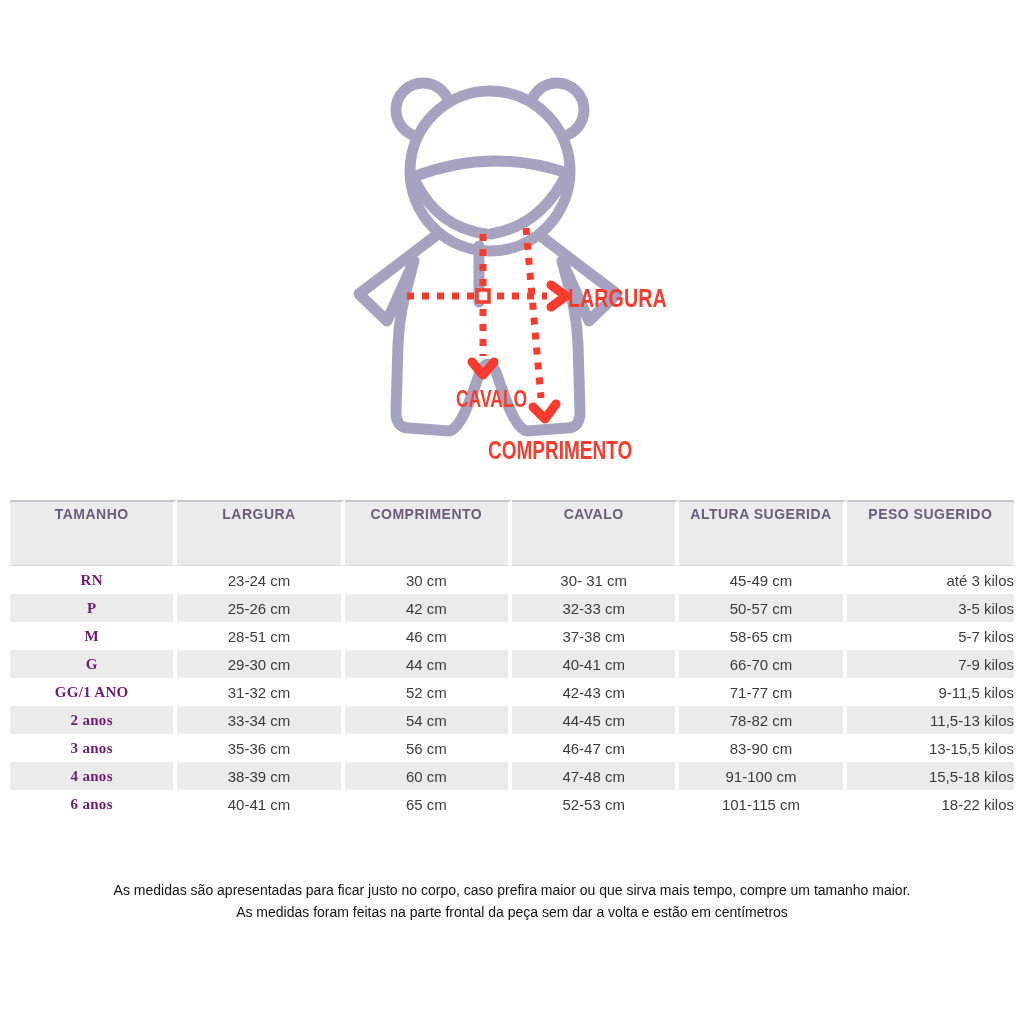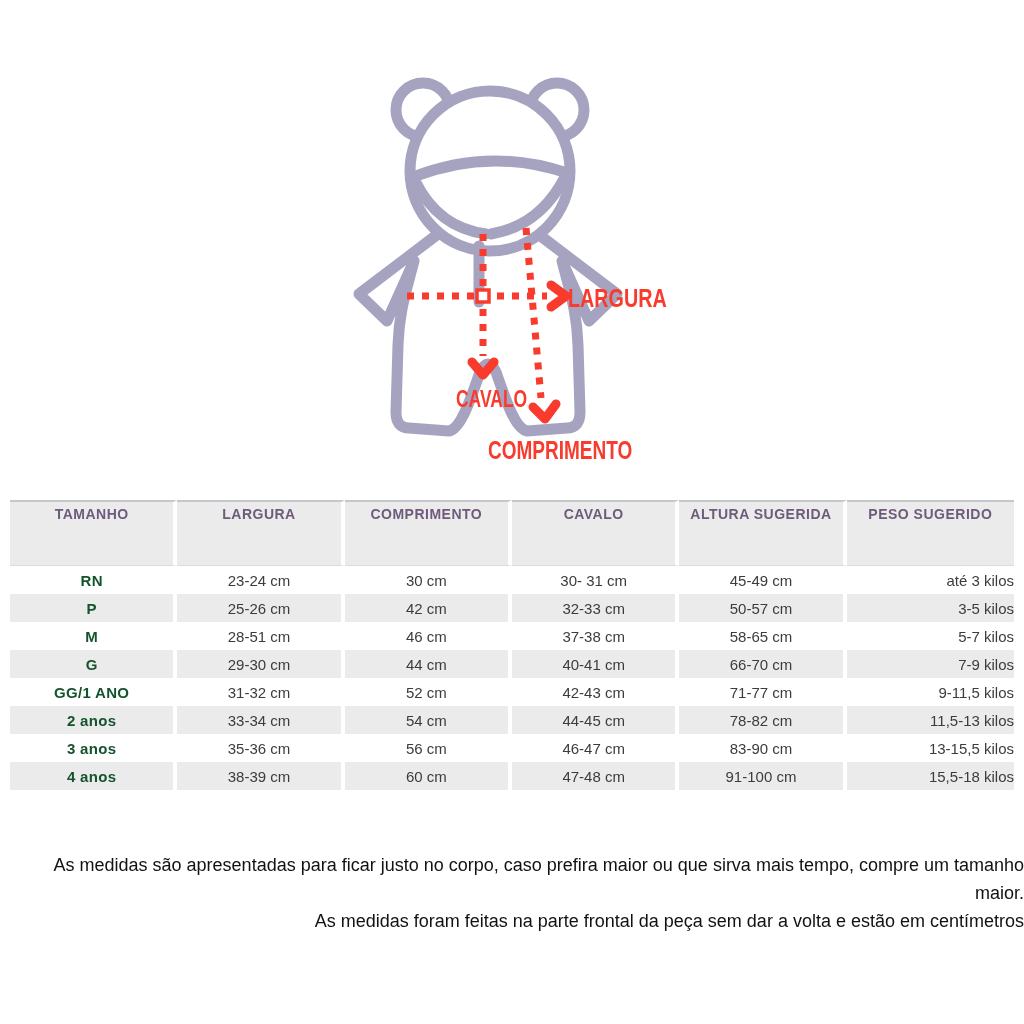--- a/index.html
+++ b/index.html
@@ -45,26 +45,26 @@
     border-top:2px solid #c6c6cd;border-bottom:1px solid #dcdcdc;
     border-right:4px solid #fff;text-align:center;
   }
   th:last-child{border-right:none;}
   td{
     text-align:center;font-size:15px;color:var(--body-text);
     height:28px;border-right:4px solid #fff;padding:0;
   }
   td:last-child{border-right:none;text-align:right;}
   tbody tr:nth-child(even) td{background:var(--stripe);}
-  td.size-col{font-weight:bold;color:#14532d;letter-spacing:.3px;}
+  td.size-col{font-weight:bold;color:#701a75;letter-spacing:.3px;font-family:Liberation Serif, serif;}
 
   
   .footer{
-    margin-top:62px;text-align:right;
-    font-size:18px;color:#121212;line-height:1.55;
+    margin-top:62px;text-align:center;
+    font-size:14px;color:#121212;line-height:1.55;
   }
 </style>
 </head>
 <body>
 
 <div class="diagram">
   <svg width="1024" height="500" viewBox="0 0 1024 500">
 
     <g>
       <circle class="garment garment-fill" cx="423" cy="110" r="27"></circle>
@@ -190,20 +190,28 @@
           <td>13-15,5 kilos</td>
         </tr>
         <tr>
           <td class="size-col">4 anos</td>
           <td>38-39 cm</td>
           <td>60 cm</td>
           <td>47-48 cm</td>
           <td>91-100 cm</td>
           <td>15,5-18 kilos</td>
         </tr>
+        <tr>
+          <td class="size-col">6 anos</td>
+          <td>40-41 cm</td>
+          <td>65 cm</td>
+          <td>52-53 cm</td>
+          <td>101-115 cm</td>
+          <td>18-22 kilos</td>
+        </tr>
       </tbody>
   </table>
 </div>
 
 <div class="footer">
   <div>As medidas são apresentadas para ficar justo no corpo, caso prefira maior ou que sirva mais tempo, compre um tamanho maior.</div>
   <div>As  medidas foram feitas na parte frontal da peça sem dar a volta e estão em centímetros</div>
 </div>
 
 </body></html>

